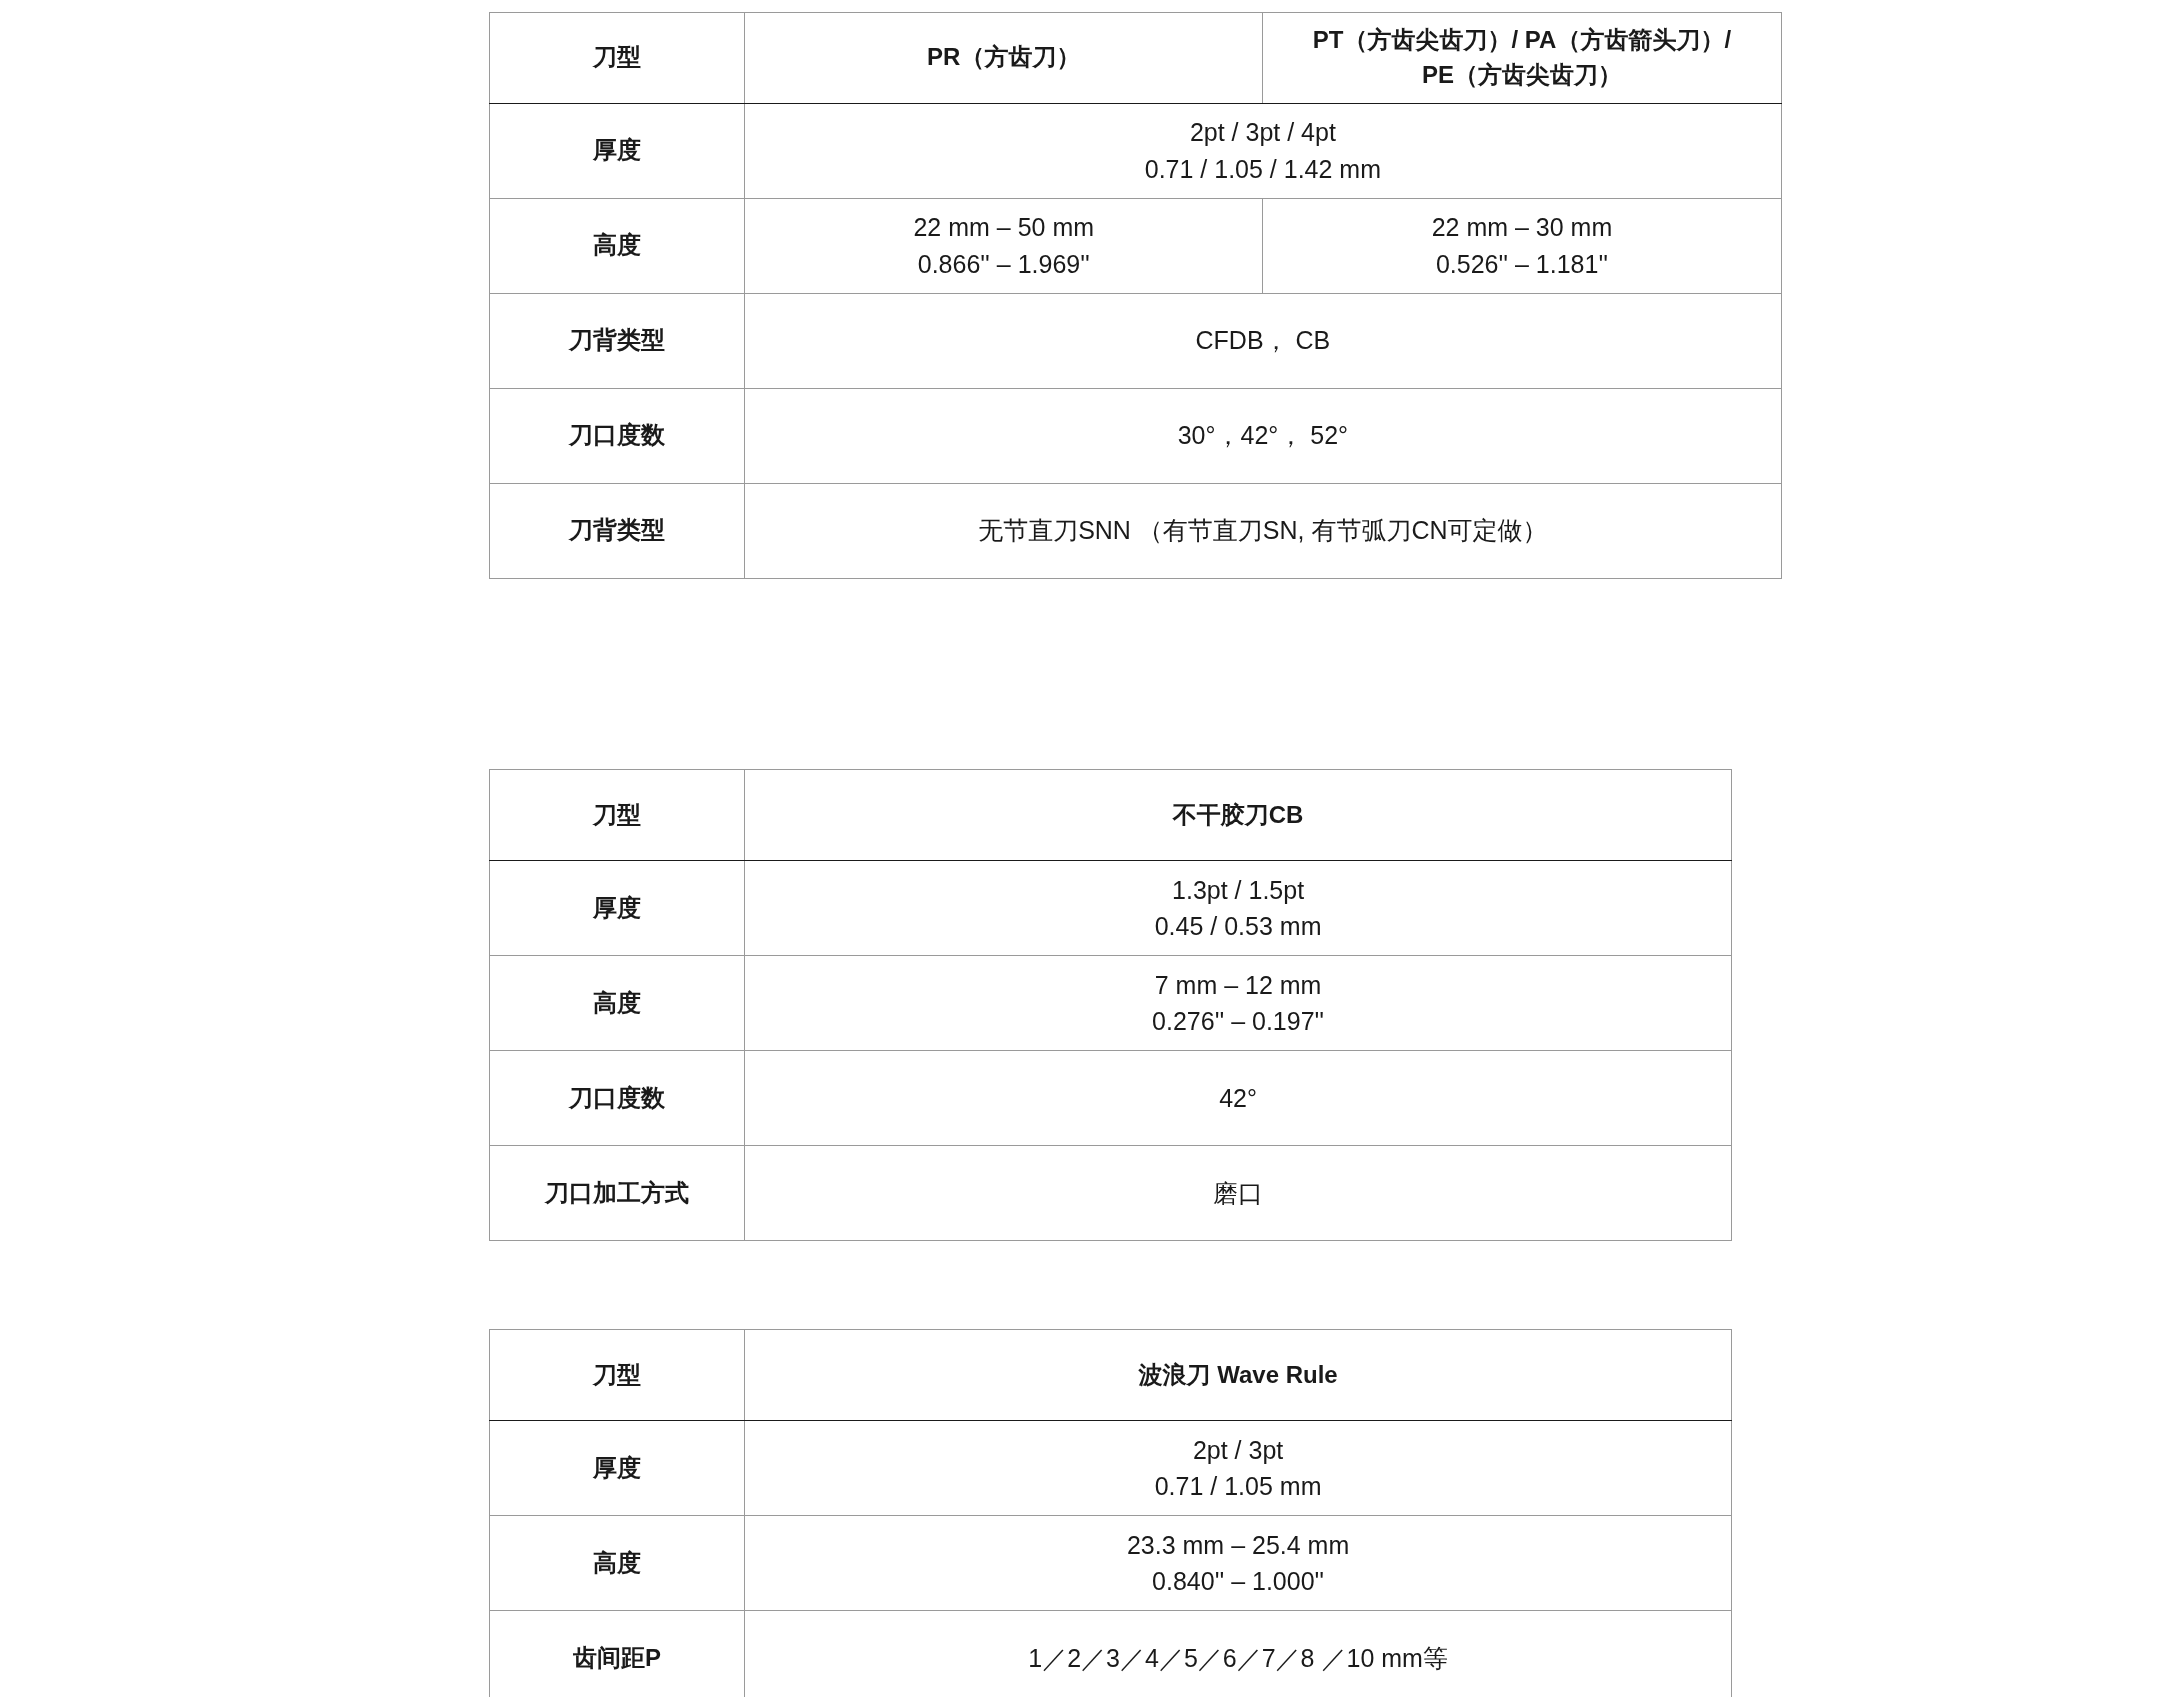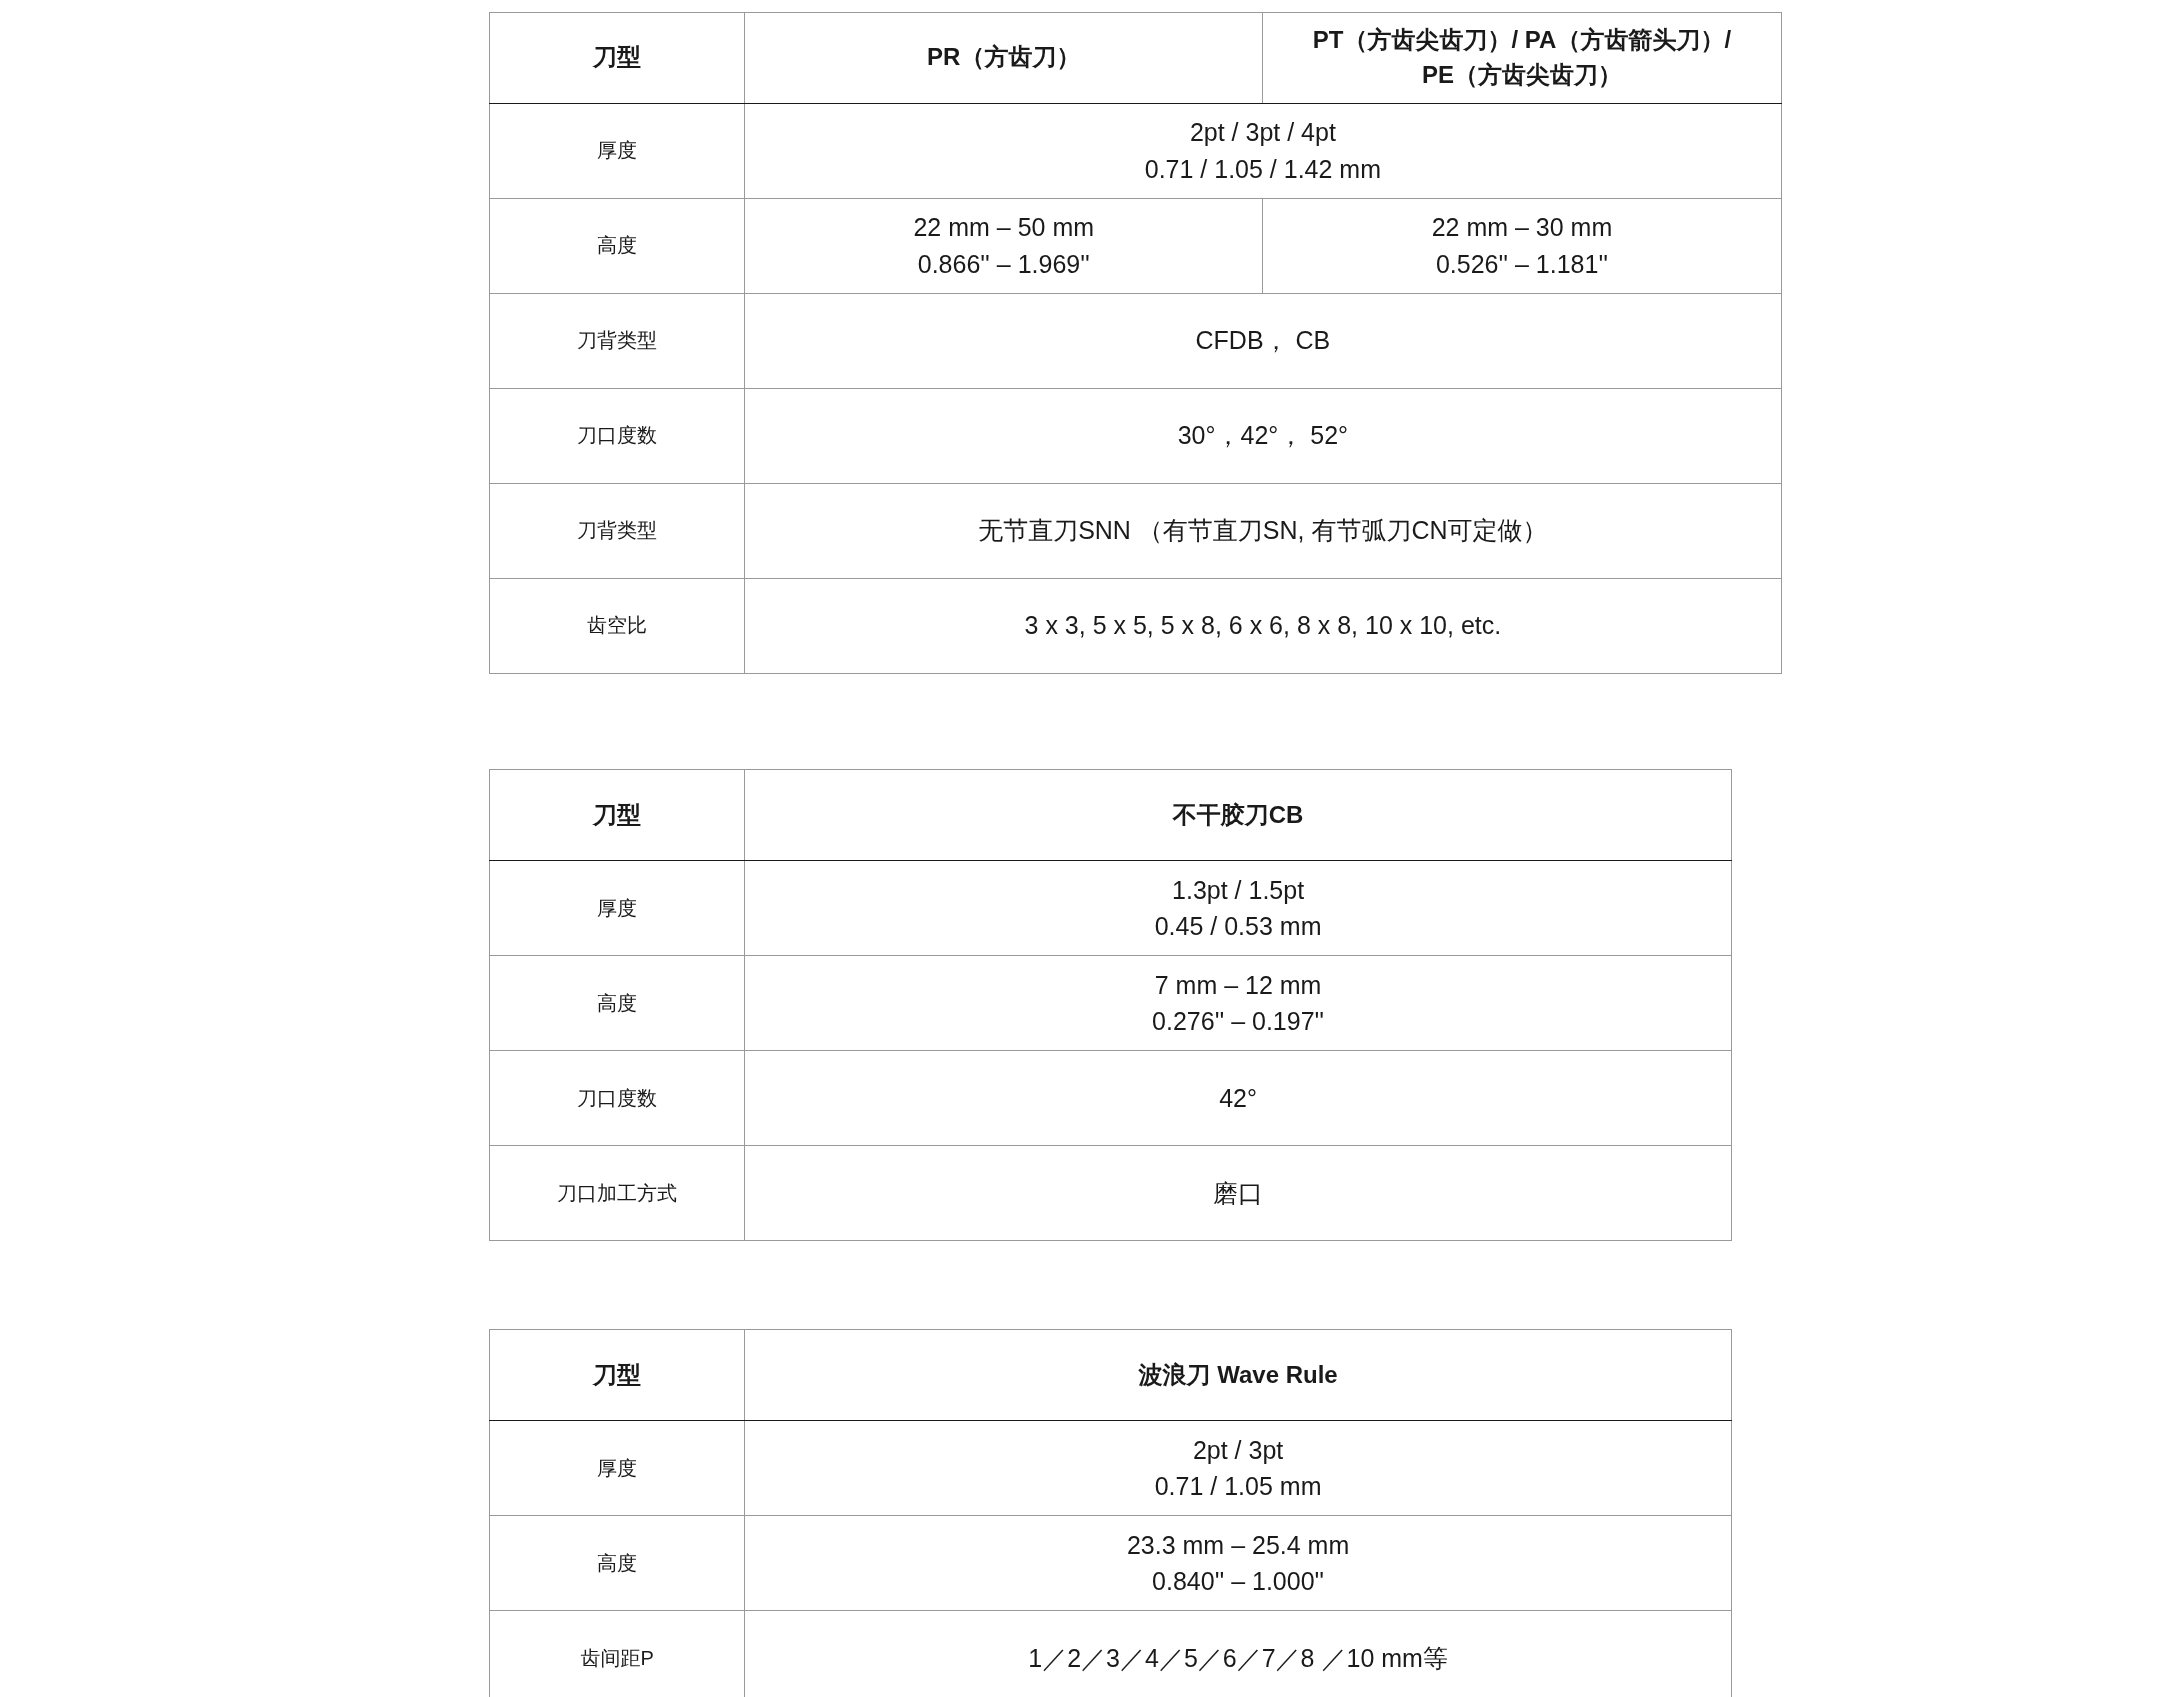--- a/index.html
+++ b/index.html
@@ -29,22 +29,22 @@
   .spec-table td {
     border: 1px solid #9a9a9a;
     text-align: center;
     vertical-align: middle;
     font-size: 25px;
     line-height: 1.45;
     color: #1a1a1a;
     padding: 9.6px 7.6px;
   }
   .spec-table .label-cell {
-    font-weight: normal;
-    font-size: 20px;
+    font-weight: bold;
+    font-size: 24px;
   }
   .spec-table .head-row td {
     font-weight: bold;
     font-size: 24px;
   }
   .spec-table tr.head-row td {
     border-bottom: 1.9px solid #1a1a1a;
   }
   .col-label { width: 239px; }
 
@@ -114,24 +114,20 @@
       <tr>
         <td class="col-label label-cell">刀口度数</td>
         <td colspan="2">30°，42°，  52°</td>
       </tr>
 
       <tr>
         <td class="col-label label-cell">刀背类型</td>
         <td colspan="2">无节直刀SNN （有节直刀SN, 有节弧刀CN可定做）</td>
       </tr>
 
-      <tr>
-        <td class="col-label label-cell">齿空比</td>
-        <td colspan="2">3 x 3, 5 x 5, 5 x 8, 6 x 6, 8 x 8, 10 x 10, etc.</td>
-      </tr>
     </tbody>
   </table>
 
   <table class="spec-table" id="table-2">
     <tbody>
       <tr class="head-row">
         <td class="col-label label-cell">刀型</td>
         <td>不干胶刀CB</td>
       </tr>
 

